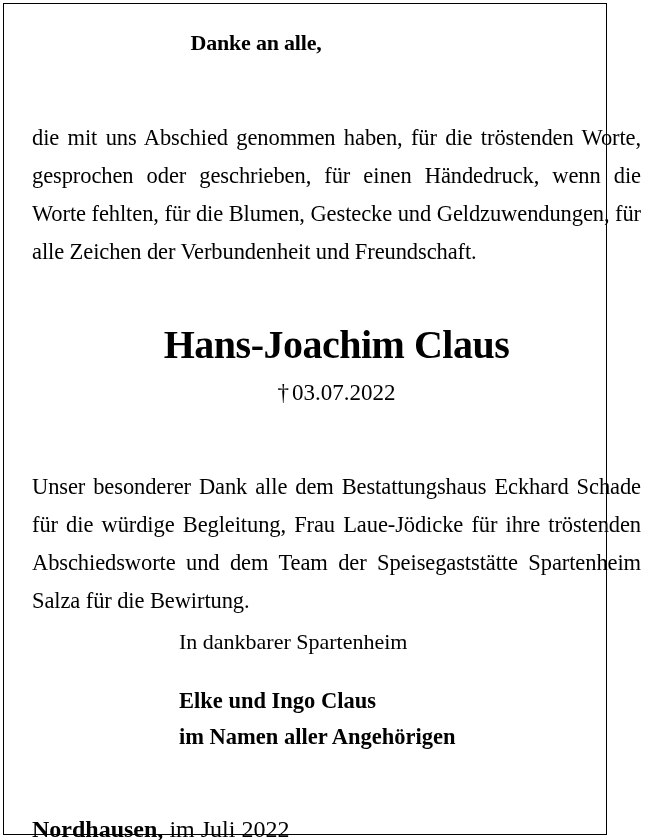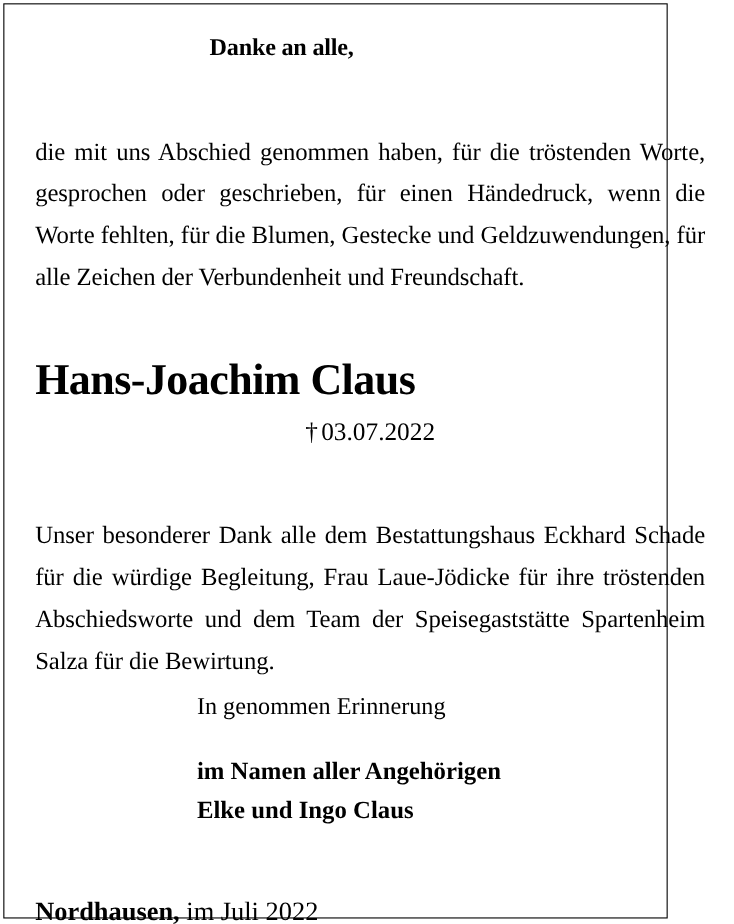--- a/index.html
+++ b/index.html
@@ -69,21 +69,21 @@
   }
   .para-1 { top: 96px; }
   .para-2 { top: 445px; }
 
   
   .deceased-name {
     position: absolute;
     left: 0;
     top: 318px;
     width: 609px;
-    text-align: left;
+    text-align: center;
     font-weight: bold;
     font-size: 40px;
     line-height: 46px;
     letter-spacing: -0.5px;
     white-space: nowrap;
   }
   .death-date {
     position: absolute;
     left: 0;
     top: 375px;
@@ -149,23 +149,23 @@
 
       <div class="deceased-name">Hans-Joachim Claus</div>
 
       <div class="death-date">
         <span class="cross">†</span><span>03.07.2022</span>
       </div>
 
       <div class="para para-2">Unser besonderer Dank alle dem Bestattungshaus Eckhard Schade für die würdige Begleitung, Frau Laue-Jödicke für ihre tröstenden Abschiedsworte und dem Team der Speisegaststätte Spartenheim Salza für die Bewirtung.</div>
 
       <div class="closing">
-        <div class="closing-line closing-remembrance">In genommen Erinnerung</div>
+        <div class="closing-line closing-remembrance">In dankbarer Spartenheim</div>
+        <div class="closing-bold">Elke und Ingo Claus</div>
         <div class="closing-bold">im Namen aller Angehörigen</div>
-        <div class="closing-bold">Elke und Ingo Claus</div>
       </div>
 
       <div class="footer">
         <span class="footer-place">Nordhausen,</span> 
         <span class="footer-date">im Juli 2022</span>
       </div>
 
     </div>
   </div>
 </div>

